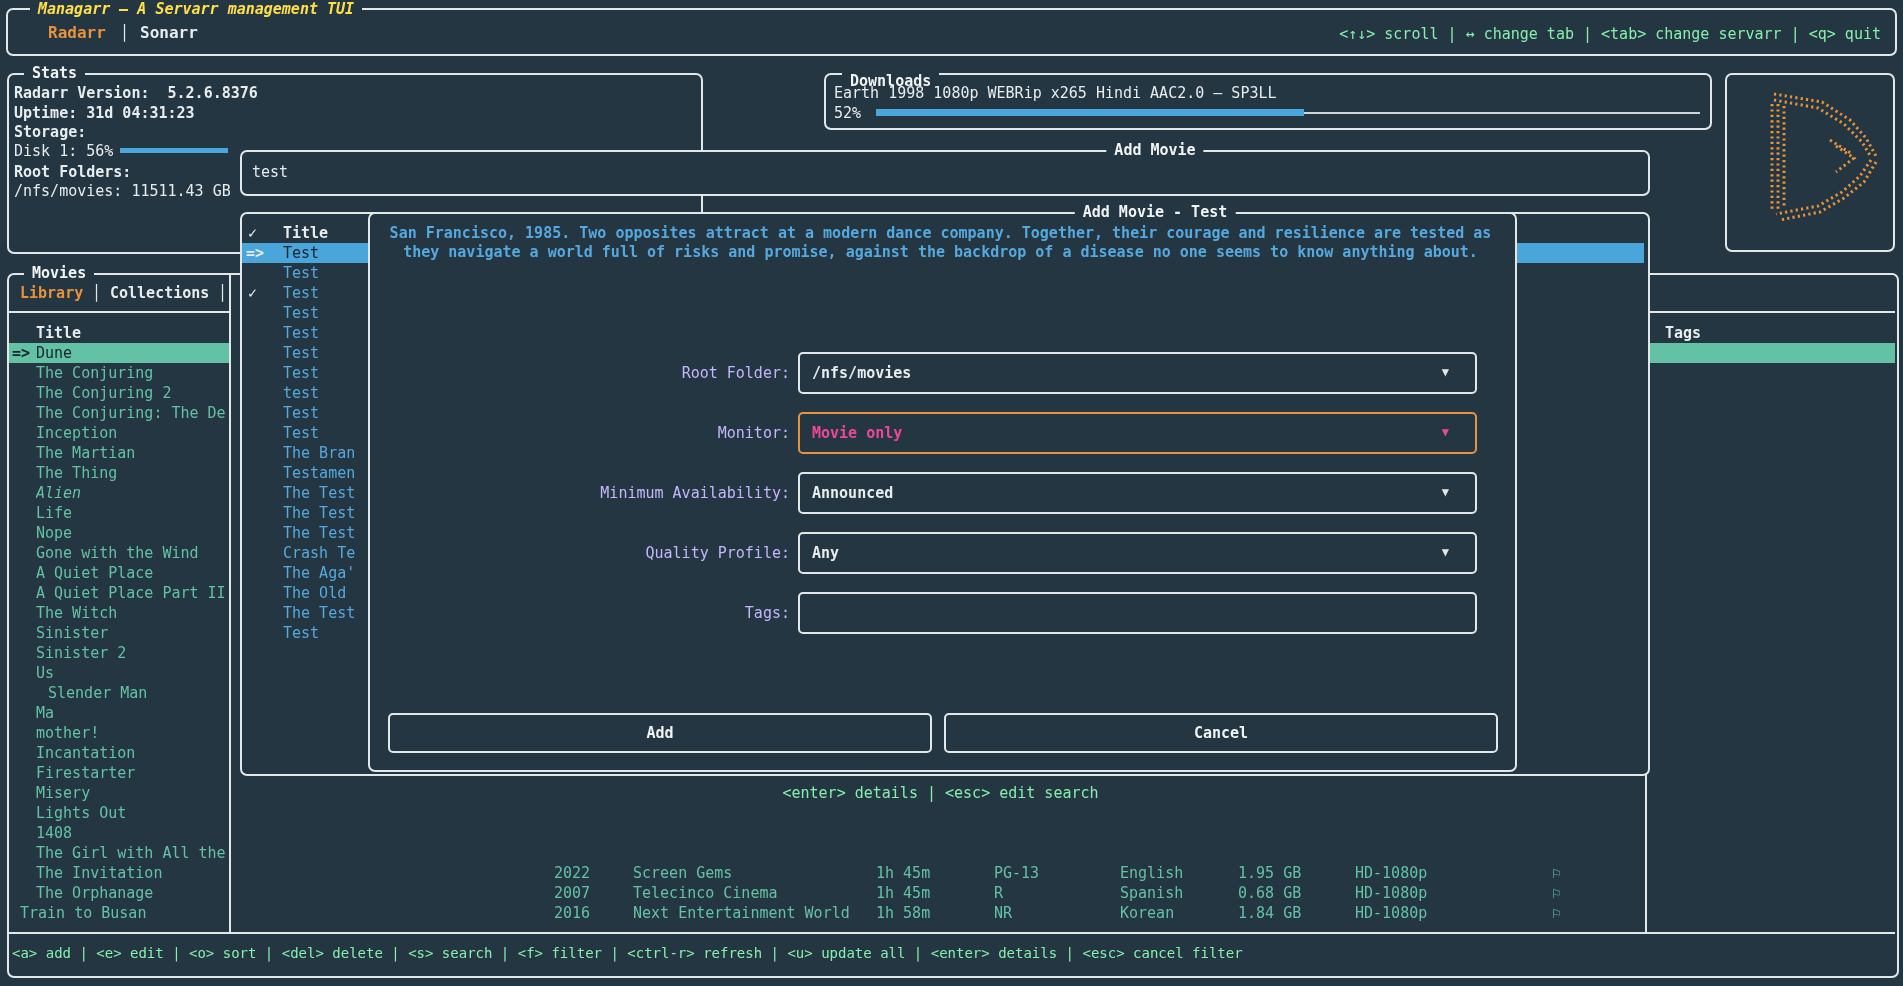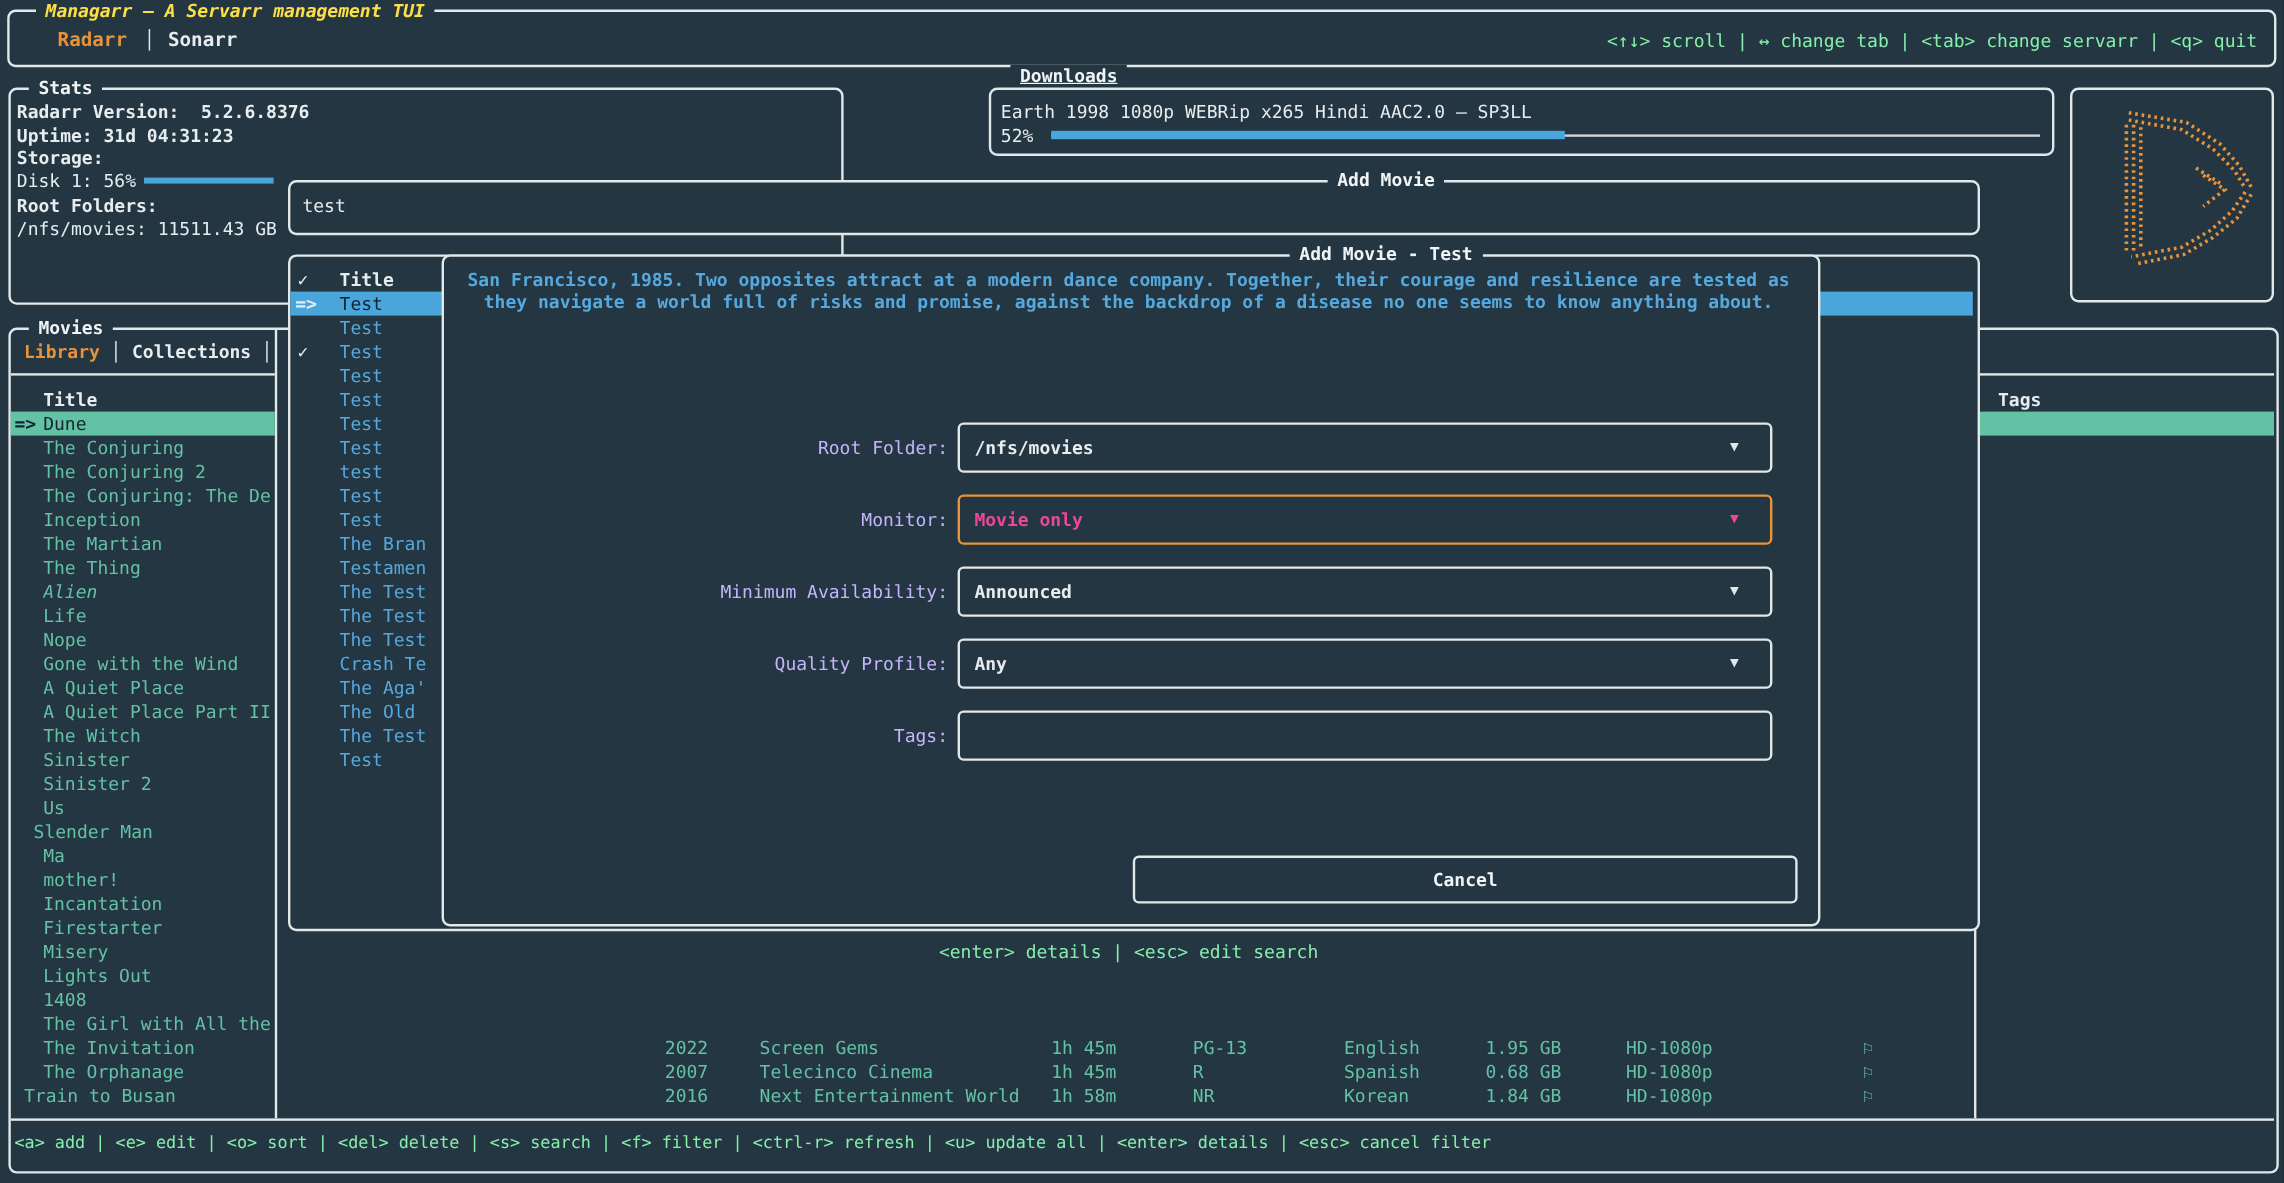--- a/index.html
+++ b/index.html
@@ -48,21 +48,21 @@
   <div class="boxtitle" style="left:24px;top:64px;">Stats</div>
   <div class="txt bold" style="left:14px;top:84px;">Radarr Version:  5.2.6.8376</div>
   <div class="txt bold" style="left:14px;top:104px;">Uptime: 31d 04:31:23</div>
   <div class="txt bold" style="left:14px;top:123px;">Storage:</div>
   <div class="txt" style="left:14px;top:142px;">Disk 1: 56%</div>
   <div class="gauge" style="left:120px;top:148px;width:108px;height:5px;"></div>
   <div class="txt bold" style="left:14px;top:163px;">Root Folders:</div>
   <div class="txt" style="left:14px;top:182px;">/nfs/movies: 11511.43 GB</div>
 
   <div class="box" style="left:824px;top:73px;width:884px;height:53px;"></div>
-  <div class="boxtitle" style="left:842px;top:54px;text-decoration:underline;">Downloads</div>
+  <div class="boxtitle" style="left:842px;top:72px;">Downloads</div>
   <div class="txt" style="left:834px;top:84px;">Earth 1998 1080p WEBRip x265 Hindi AAC2.0 – SP3LL</div>
   <div class="txt" style="left:834px;top:104px;">52%</div>
   <div class="track" style="left:876px;top:112px;width:824px;height:2px;"></div>
   <div class="gauge" style="left:876px;top:109px;width:428px;height:7px;"></div>
 
   <div class="box" style="left:1725px;top:73px;width:166px;height:175px;"></div>
   <svg class="abs" style="left:1740px;top:82px;" width="140" height="158" viewBox="0 0 140 158">
     <g fill="none" stroke="#e8923b" stroke-width="3" stroke-dasharray="2.2 3.2" stroke-linecap="butt">
       <line x1="32" y1="22" x2="32" y2="128"></line>
       <line x1="38" y1="22" x2="38" y2="128"></line>
@@ -98,21 +98,21 @@
       <div class="txt teal" style="left: 36px; top: 484px; width: 190px; overflow: hidden; font-style: italic;">Alien</div>
       <div class="txt teal" style="left: 36px; top: 504px; width: 190px; overflow: hidden;">Life</div>
       <div class="txt teal" style="left: 36px; top: 524px; width: 190px; overflow: hidden;">Nope</div>
       <div class="txt teal" style="left: 36px; top: 544px; width: 190px; overflow: hidden;">Gone with the Wind</div>
       <div class="txt teal" style="left: 36px; top: 564px; width: 190px; overflow: hidden;">A Quiet Place</div>
       <div class="txt teal" style="left: 36px; top: 584px; width: 190px; overflow: hidden;">A Quiet Place Part II</div>
       <div class="txt teal" style="left: 36px; top: 604px; width: 190px; overflow: hidden;">The Witch</div>
       <div class="txt teal" style="left: 36px; top: 624px; width: 190px; overflow: hidden;">Sinister</div>
       <div class="txt teal" style="left: 36px; top: 644px; width: 190px; overflow: hidden;">Sinister 2</div>
       <div class="txt teal" style="left: 36px; top: 664px; width: 190px; overflow: hidden;">Us</div>
-      <div class="txt teal" style="left: 28px; top: 684px; width: 190px; overflow: hidden;">Slender Man</div>
+      <div class="txt teal" style="left: 48px; top: 684px; width: 190px; overflow: hidden;">Slender Man</div>
       <div class="txt teal" style="left: 36px; top: 704px; width: 190px; overflow: hidden;">Ma</div>
       <div class="txt teal" style="left: 36px; top: 724px; width: 190px; overflow: hidden;">mother!</div>
       <div class="txt teal" style="left: 36px; top: 744px; width: 190px; overflow: hidden;">Incantation</div>
       <div class="txt teal" style="left: 36px; top: 764px; width: 190px; overflow: hidden;">Firestarter</div>
       <div class="txt teal" style="left: 36px; top: 784px; width: 190px; overflow: hidden;">Misery</div>
       <div class="txt teal" style="left: 36px; top: 804px; width: 190px; overflow: hidden;">Lights Out</div>
       <div class="txt teal" style="left: 36px; top: 824px; width: 190px; overflow: hidden;">1408</div>
       <div class="txt teal" style="left: 36px; top: 844px; width: 190px; overflow: hidden;">The Girl with All the</div>
       <div class="txt teal" style="left: 36px; top: 864px; width: 190px; overflow: hidden;">The Invitation</div>
       <div class="txt teal" style="left: 36px; top: 884px; width: 190px; overflow: hidden;">The Orphanage</div>
@@ -214,17 +214,18 @@
   <div class="field" style="left:798px;top:532px;width:675px;z-index:6;">
     <span class="val">Any</span>
     <span class="caret">▼</span>
   </div>
 
   <div class="collabel" style="left:368px;top:604px;width:422px;z-index:6;">Tags:</div>
   <div class="field" style="left:798px;top:592px;width:675px;z-index:6;">
     <span class="val"></span>
   </div>
 
+  <div class="btn" style="left:388px;top:713px;width:540px;z-index:6;">Add</div>
   <div class="btn" style="left:944px;top:713px;width:550px;z-index:6;">Cancel</div>
 
   <div class="txt blue" style="left:368px;top:784px;width:1145px;text-align:center;z-index:6;">&lt;enter&gt; details | &lt;esc&gt; edit search</div>
 
 </div>
 
 </body></html>

